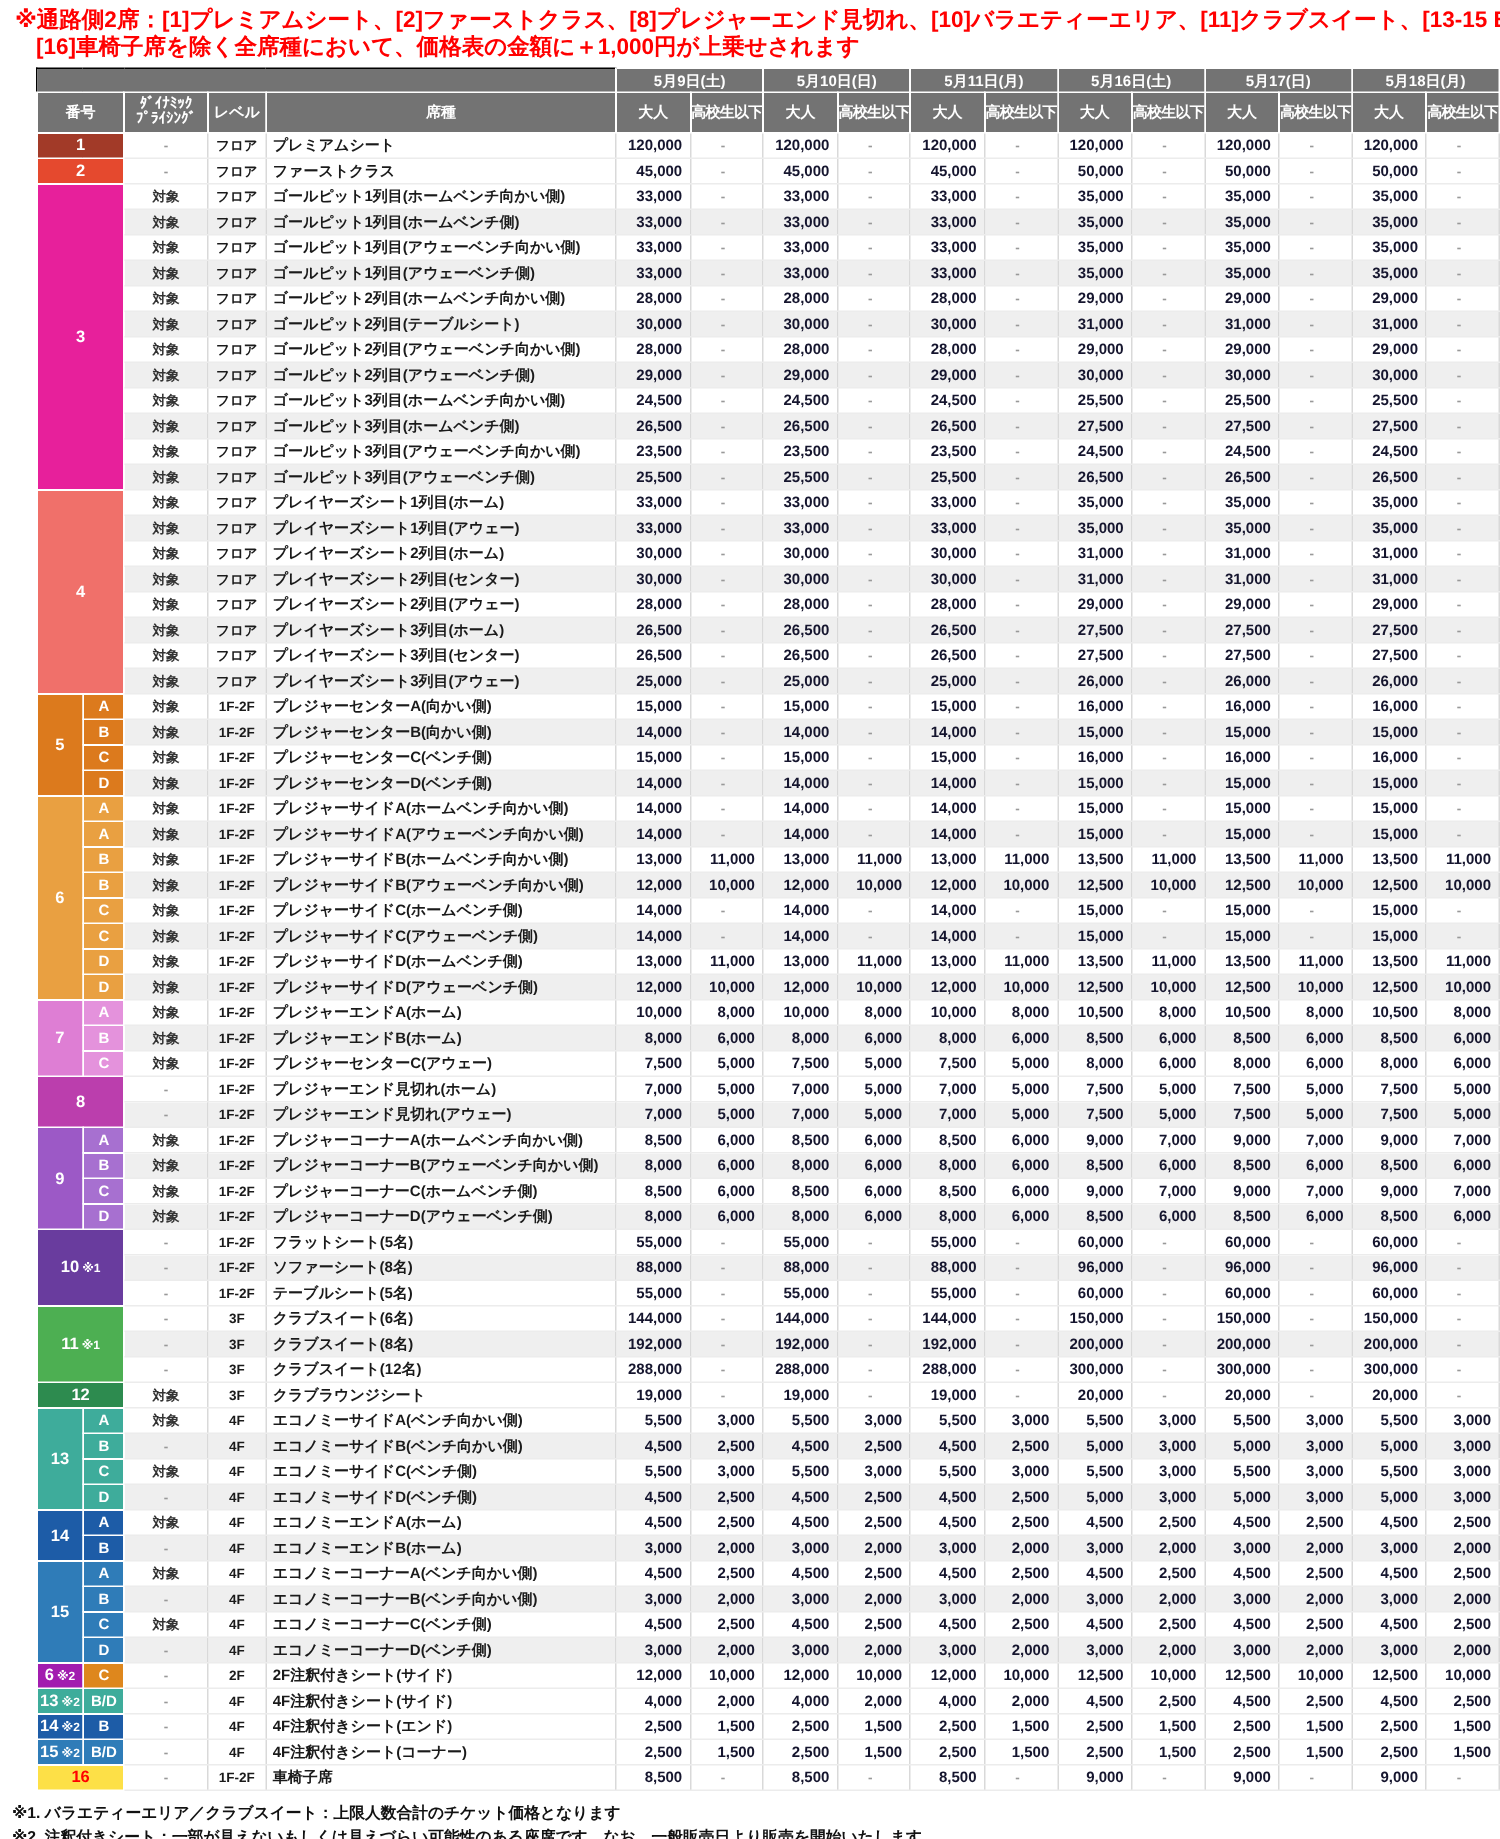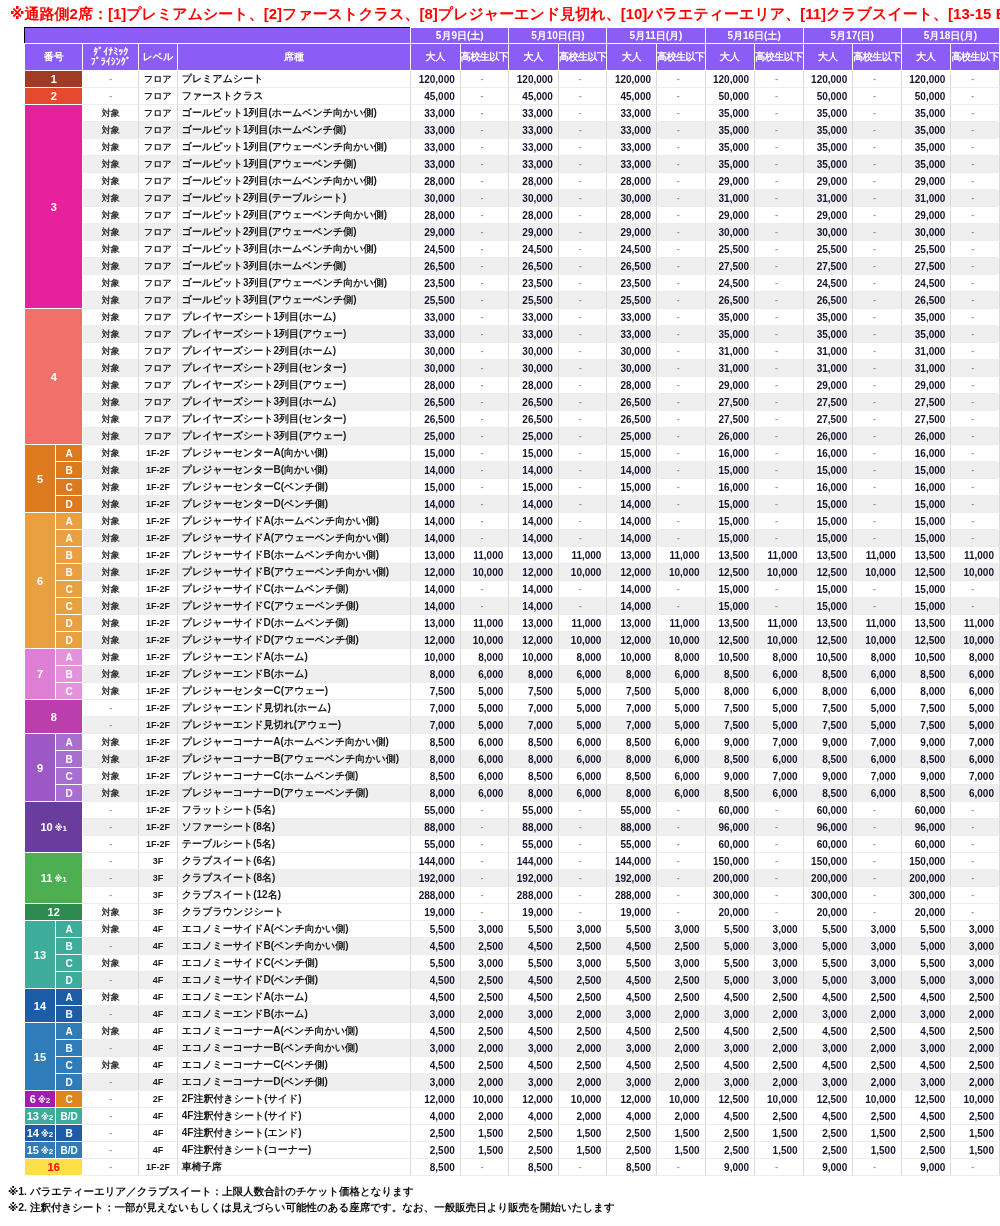--- a/index.html
+++ b/index.html
@@ -11,21 +11,21 @@
   .notes{
     padding:5px 16px 2px 10px;color:#ff0000;font-weight:bold;
     font-size:15px;line-height:18px;white-space:nowrap;
   }
   .notes .line2{padding-left:14px;}
 
   table{border-collapse:collapse;table-layout:fixed;margin:2px 0 0 24px;font-weight:bold;}
   td,th{padding:0;overflow:hidden;white-space:nowrap;}
 
   thead th{
-    background:#8b5cf6;color:#fff;border:1px solid #fff;font-weight:bold;text-align:center;
+    background:#737373;color:#fff;border:1px solid #fff;font-weight:bold;text-align:center;
   }
   thead tr.dates th{height:15px;font-size:10px;}
   thead tr.labels th{height:26px;font-size:10px;}
   thead th.corner{border-left:1px solid #000;border-top:1px solid #000;}
   thead th.dyn-head{font-size:8px;line-height:10px;}
   thead th.student-head{font-size:8px;letter-spacing:-0.5px;}
 
   tbody tr{height:17px;}
   tbody td{border-right:1px solid #d9d9d9;border-bottom:1px solid #ececec;font-size:10px;color:#1a1a1a;background:#fff;}
   tbody tr.stripe td:not(.badge){background:#efefef;}
@@ -44,20 +44,21 @@
   .footnotes{
     margin:7px 0 0 8px;font-weight:bold;color:#111;
     font-size:10.5px;line-height:16px;white-space:nowrap;
   }
 </style>
 </head>
 <body>
 
 <div class="notes">
   <div class="line1">※通路側2席：[1]プレミアムシート、[2]ファーストクラス、[8]プレジャーエンド見切れ、[10]バラエティーエリア、[11]クラブスイート、[13-15 B,D]4F上段、[6]および[13-15 B,D]注釈付きシート、</div>
+  <div class="line2">[16]車椅子席を除く全席種において、価格表の金額に＋1,000円が上乗せされます</div>
 </div>
 
 <table>
   <colgroup>
     <col style="width:33px">
       <col style="width:33px">
       <col style="width:64px">
     <col style="width:43px">
       <col style="width:240px">
     <col style="width:54px">

